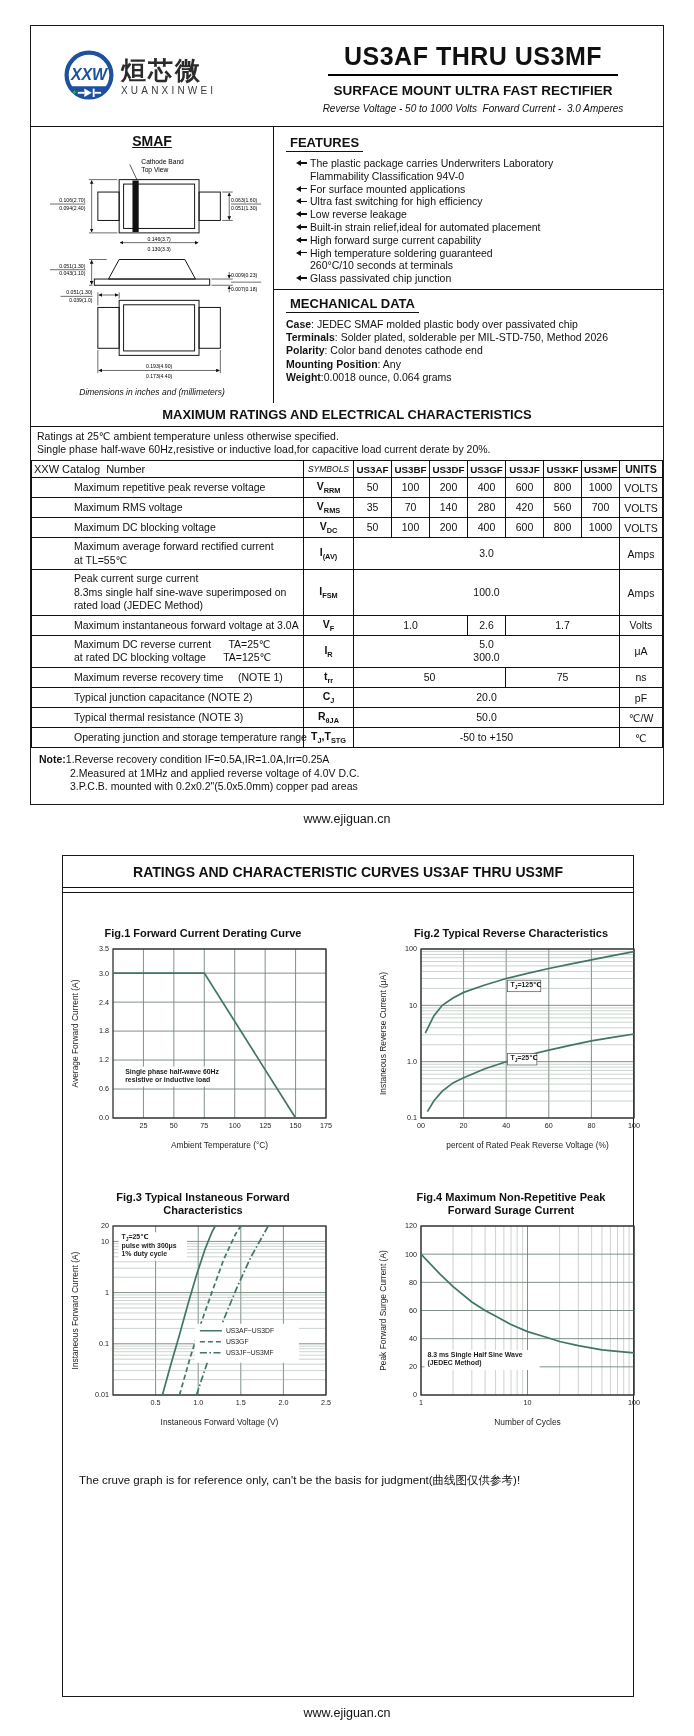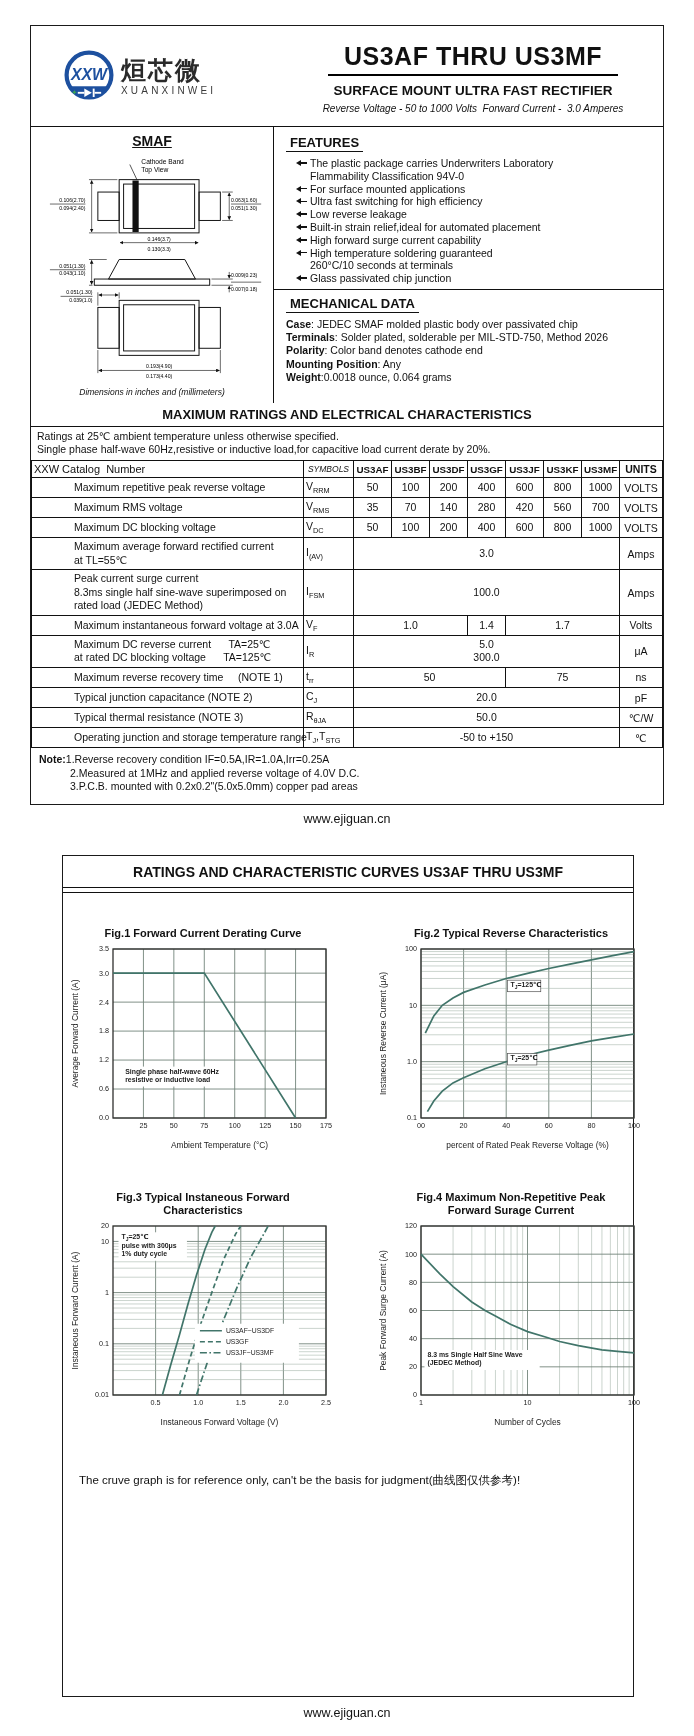--- a/index.html
+++ b/index.html
@@ -42,21 +42,21 @@
   .banner1{border-bottom:1.6px solid #111;text-align:center;font-weight:bold;font-size:13px;padding:4px 0;}
   .conds{font-size:10.5px;line-height:13px;padding:3px 6px;}
   table.ratings{width:100%;border-collapse:collapse;table-layout:fixed;font-size:10.5px;margin-top:1px;}
   table.ratings th,table.ratings td{border:1px solid #111;padding:2px 2px;}
   th.h-cat{text-align:left;font-weight:normal;font-size:11px;padding-left:4px;white-space:pre;}
   th.h-sym{font-style:italic;font-size:8.5px;font-weight:normal;}
   th.h-part{font-size:9.8px;font-weight:bold;padding:2px 0;}
   th.h-unit{font-size:10.5px;font-weight:bold;}
   td.c-label{text-align:left;padding:2px 4px;}
   td.c-label div{white-space:pre;line-height:13.5px;margin-left:40px;}
-  td.c-sym{}
+  td.c-sym{text-align:center;font-weight:bold;}
   td.c-sym sub{font-size:70%;}
   td.c-val{text-align:center;line-height:13.5px;}
   td.c-unit{text-align:center;}
   .notes{font-size:10.5px;line-height:13.5px;padding:5px 8px;}
   .notes .indent{margin-left:31px;}
   .footer{position:absolute;width:694px;text-align:center;font-size:12.5px;color:#111;}
   #footer1{top:812px;}
   #footer2{top:1706px;}
 
   
@@ -351,21 +351,21 @@
             <td class="c-sym"><span>I</span><sub>FSM</sub></td>
             <td class="c-val" colspan="7">100.0</td>
             <td class="c-unit">Amps</td>
           </tr>
           <tr>
             <td class="c-label">
               <div>Maximum instantaneous forward voltage at 3.0A</div>
             </td>
             <td class="c-sym"><span>V</span><sub>F</sub></td>
             <td class="c-val" colspan="3">1.0</td>
-            <td class="c-val" colspan="1">1.4</td>
+            <td class="c-val" colspan="1">2.6</td>
             <td class="c-val" colspan="3">1.7</td>
             <td class="c-unit">Volts</td>
           </tr>
           <tr>
             <td class="c-label">
               <div>Maximum DC reverse current      TA=25℃</div>
               <div>at rated DC blocking voltage      TA=125℃</div>
             </td>
             <td class="c-sym"><span>I</span><sub>R</sub></td>
             <td class="c-val" colspan="7">

